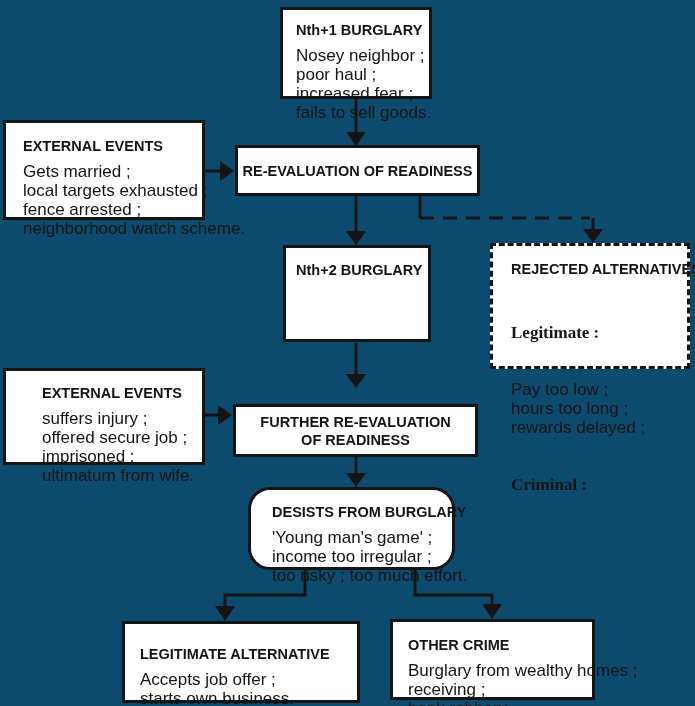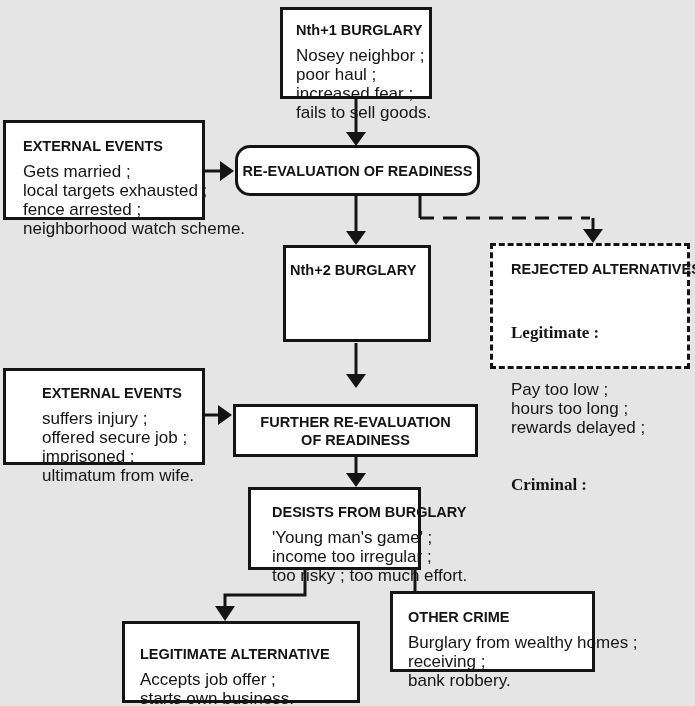--- a/index.html
+++ b/index.html
@@ -51,21 +51,21 @@
     display: flex;
     align-items: center;
     justify-content: center;
     text-align: center;
   }
   .center-box .box-title { margin-bottom: 0; }
 </style>
 </head>
 <body>
 
-<div id="diagram" style="color: rgb(20, 20, 20); background: #e5e5e5;">
+<div id="diagram" style="color: rgb(20, 20, 20); background: #0c4a6e;">
 
   <svg id="connectors" width="695" height="706" viewBox="0 0 695 706" aria-hidden="true">
 
     <g>
       <line x1="356" y1="99" x2="356" y2="133"></line>
       <polygon points="346,132 366,132 356,146"></polygon>
     </g>
 
     <g>
       <line x1="205" y1="171" x2="221" y2="171"></line>
@@ -119,25 +119,25 @@
   </div>
 
   <div class="box" style="left:3px; top:120px; width:202px; height:100px; padding:14px 6px 0 17px;">
     <div class="box-title">EXTERNAL EVENTS</div>
     <div class="box-body">Gets married ;
 local targets exhausted ;
 fence arrested ;
 neighborhood watch scheme.</div>
   </div>
 
-  <div class="box center-box" style="left:235px; top:145px; width:245px; height:51px;border-radius:15px;">
+  <div class="box center-box" style="left:235px; top:145px; width:245px; height:51px;">
     <div class="box-title">RE-EVALUATION OF READINESS</div>
   </div>
 
-  <div class="box" style="left:283px; top:245px; width:148px; height:97px; padding:13px 6px 0 4px;">
+  <div class="box" style="left:283px; top:245px; width:148px; height:97px; padding:13px 6px 0 10px;">
     <div class="box-title">Nth+2 BURGLARY</div>
   </div>
 
   <div class="box dashed" style="left:490px; top:243px; width:200px; height:126px; padding:14px 4px 0 18px;">
     <div class="box-title">REJECTED ALTERNATIVES</div>
     <div class="box-body">
       <span class="bold">Legitimate :</span>
       <span>Pay too low ;
 hours too long ;
 rewards delayed ;</span>
@@ -151,33 +151,33 @@
 offered secure job ;
 imprisoned ;
 ultimatum from wife.</div>
   </div>
 
   <div class="box center-box" style="left:233px; top:388px; width:245px; height:53px;margin-top:16px;">
     <div class="box-title">FURTHER RE-EVALUATION
 OF READINESS</div>
   </div>
 
-  <div class="box" style="left:248px; top:487px; width:173px; height:83px; padding:13px 6px 0 21px;">
+  <div class="box" style="left:248px; top:487px; width:207px; height:83px; padding:13px 6px 0 21px;border-radius:22px;">
     <div class="box-title">DESISTS FROM BURGLARY</div>
     <div class="box-body">'Young man's game' ;
 income too irregular ;
 too risky ; too much effort.</div>
   </div>
 
   <div class="box" style="left:122px; top:621px; width:238px; height:82px; padding:21px 6px 0 15px;">
     <div class="box-title">LEGITIMATE ALTERNATIVE</div>
     <div class="box-body">Accepts job offer ;
 starts own business.</div>
   </div>
 
-  <div class="box" style="left:390px; top:591px; width:205px; height:81px; padding:14px 4px 0 15px;">
+  <div class="box" style="left:390px; top:619px; width:205px; height:81px; padding:14px 4px 0 15px;">
     <div class="box-title">OTHER CRIME</div>
     <div class="box-body">Burglary from wealthy homes ;
 receiving ;
 bank robbery.</div>
   </div>
 
 </div>
 
 </body></html>

